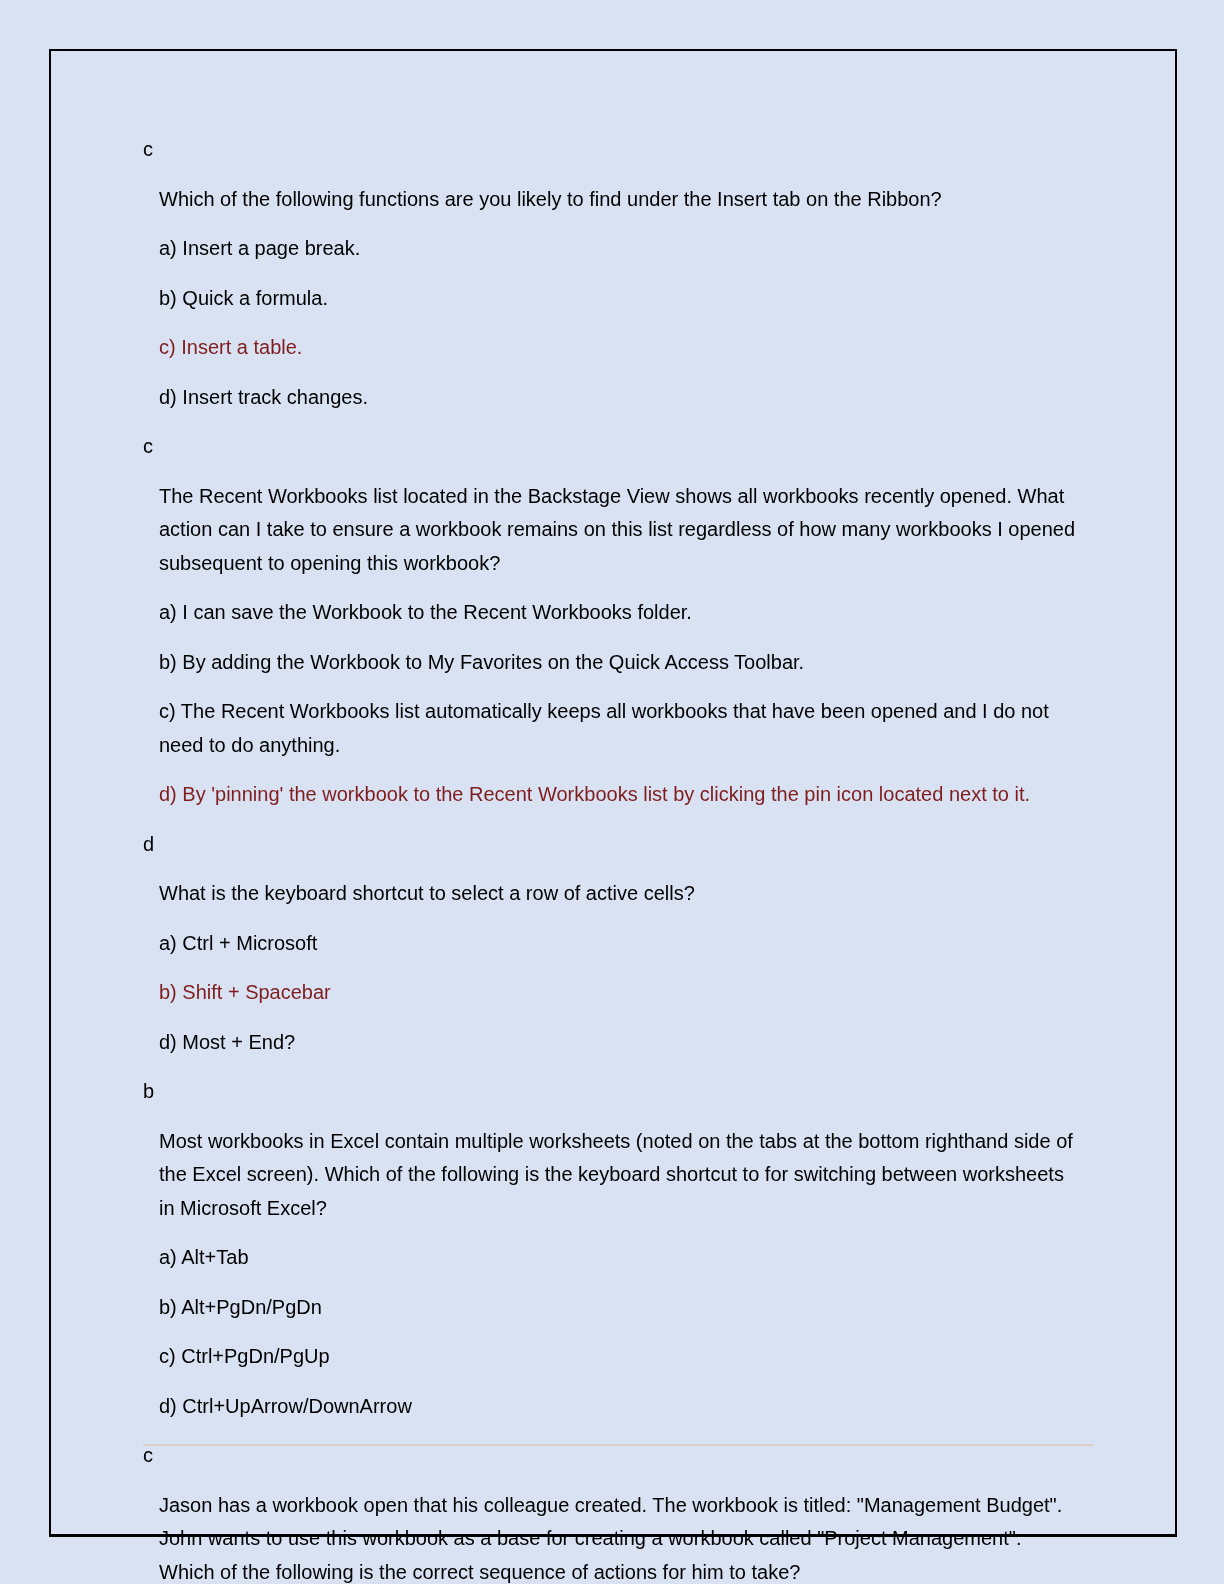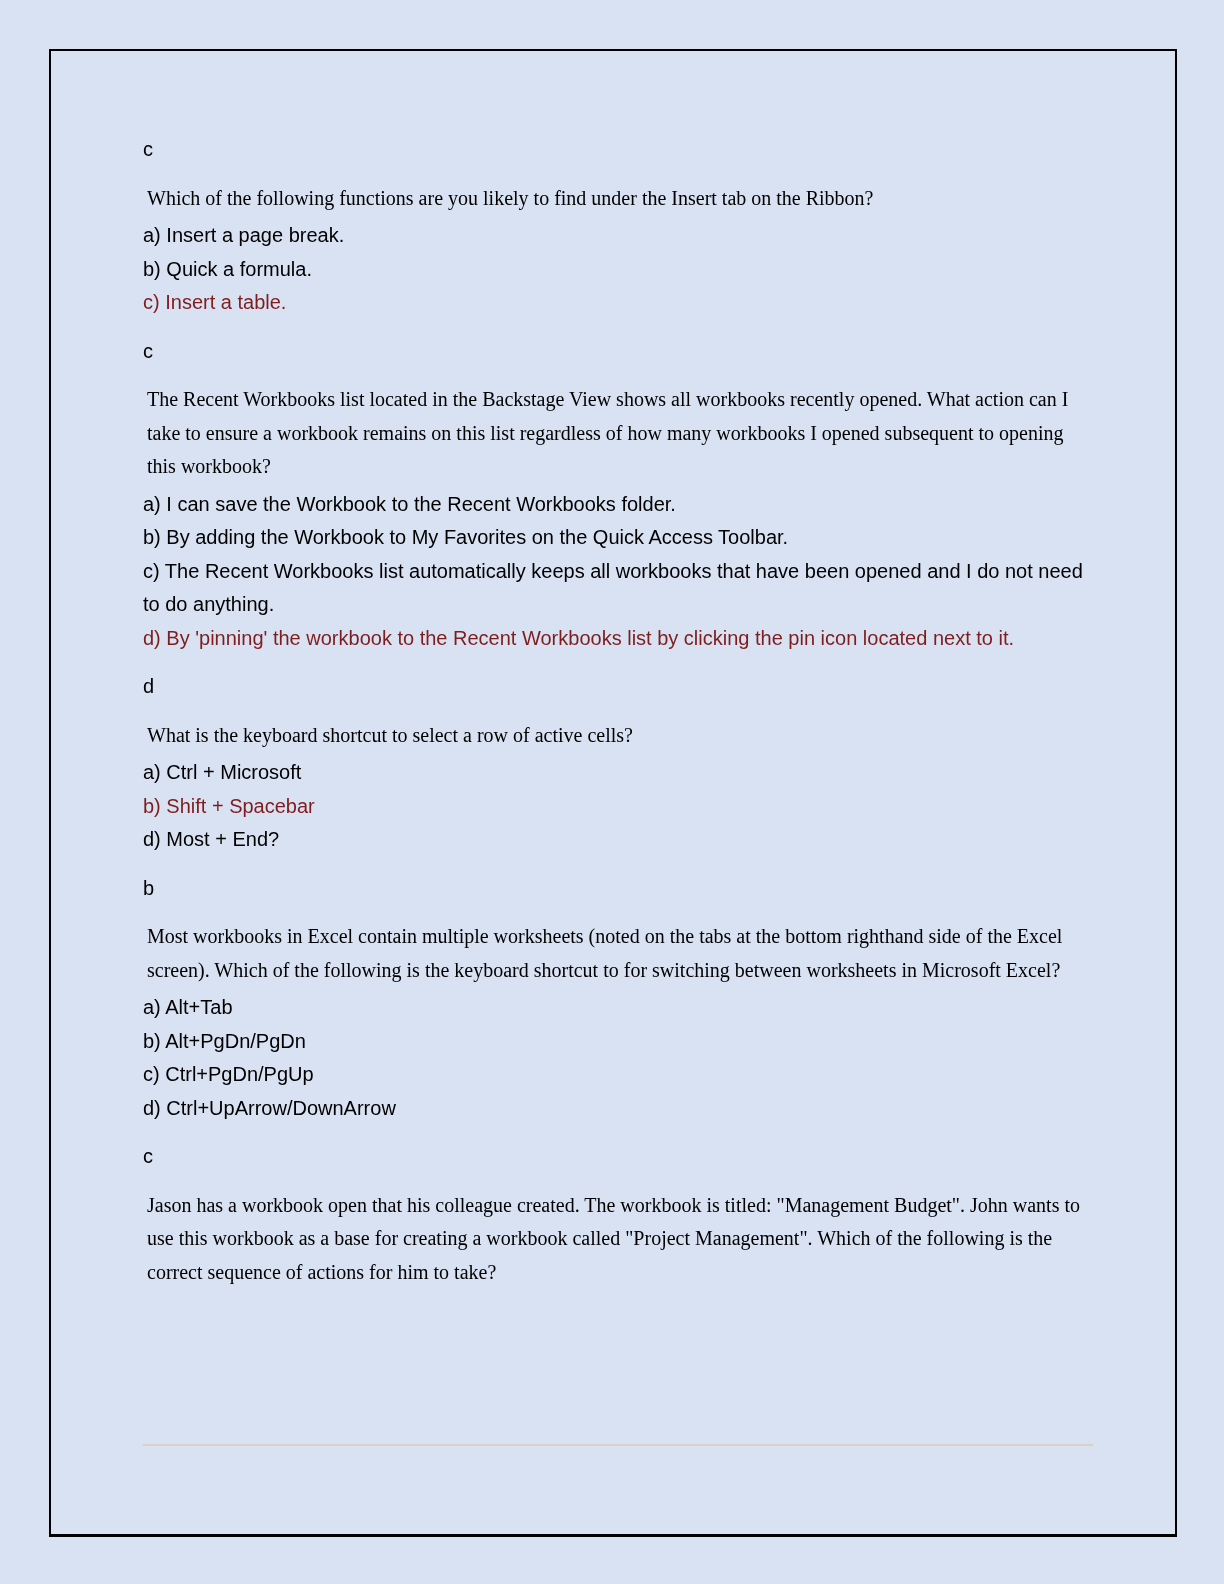--- a/index.html
+++ b/index.html
@@ -32,25 +32,24 @@
     line-height: 33.5px;
     color: #000000;
   }
   .answer-key {
     margin: 0 0 15px 0;
   }
   .question-block {
     margin: 0 0 15px 0;
   }
   .question-text {
-    margin: 4px;
-    font-family: Liberation Serif, serif;
+    margin: 16px;
   }
   .option {
-    margin: 0;
+    margin: 16px;
   }
   .option.correct,
   .red {
     color: #7f1d1d;
   }
   .page-footer {
     position: absolute;
     left: 92px;
     top: 1393px;
     width: 950px;
@@ -84,20 +83,21 @@
 
 <div class="page-frame">
   <div class="content">
 
     <p class="answer-key">c</p>
     <div class="question-block">
       <div class="question-text">Which of the following functions are you likely to find under the Insert tab on the Ribbon?</div>
       <div class="option">a) Insert a page break.</div>
       <div class="option">b) Quick a formula.</div>
       <div class="option correct">c) Insert a table.</div>
+      <div class="option">d) Insert track changes.</div>
     </div>
 
     <p class="answer-key">c</p>
     <div class="question-block">
       <div class="question-text">The Recent Workbooks list located in the Backstage View shows all workbooks recently opened. What action can I take to ensure a workbook remains on this list regardless of how many workbooks I opened subsequent to opening this workbook?</div>
       <div class="option">a) I can save the Workbook to the Recent Workbooks folder.</div>
       <div class="option">b) By adding the Workbook to My Favorites on the Quick Access Toolbar.</div>
       <div class="option">c) The Recent Workbooks list automatically keeps all workbooks that have been opened and I do not need to do anything.</div>
       <div class="option correct">d) By 'pinning' the workbook to the Recent Workbooks list by clicking the pin icon located next to it.</div>
     </div>

